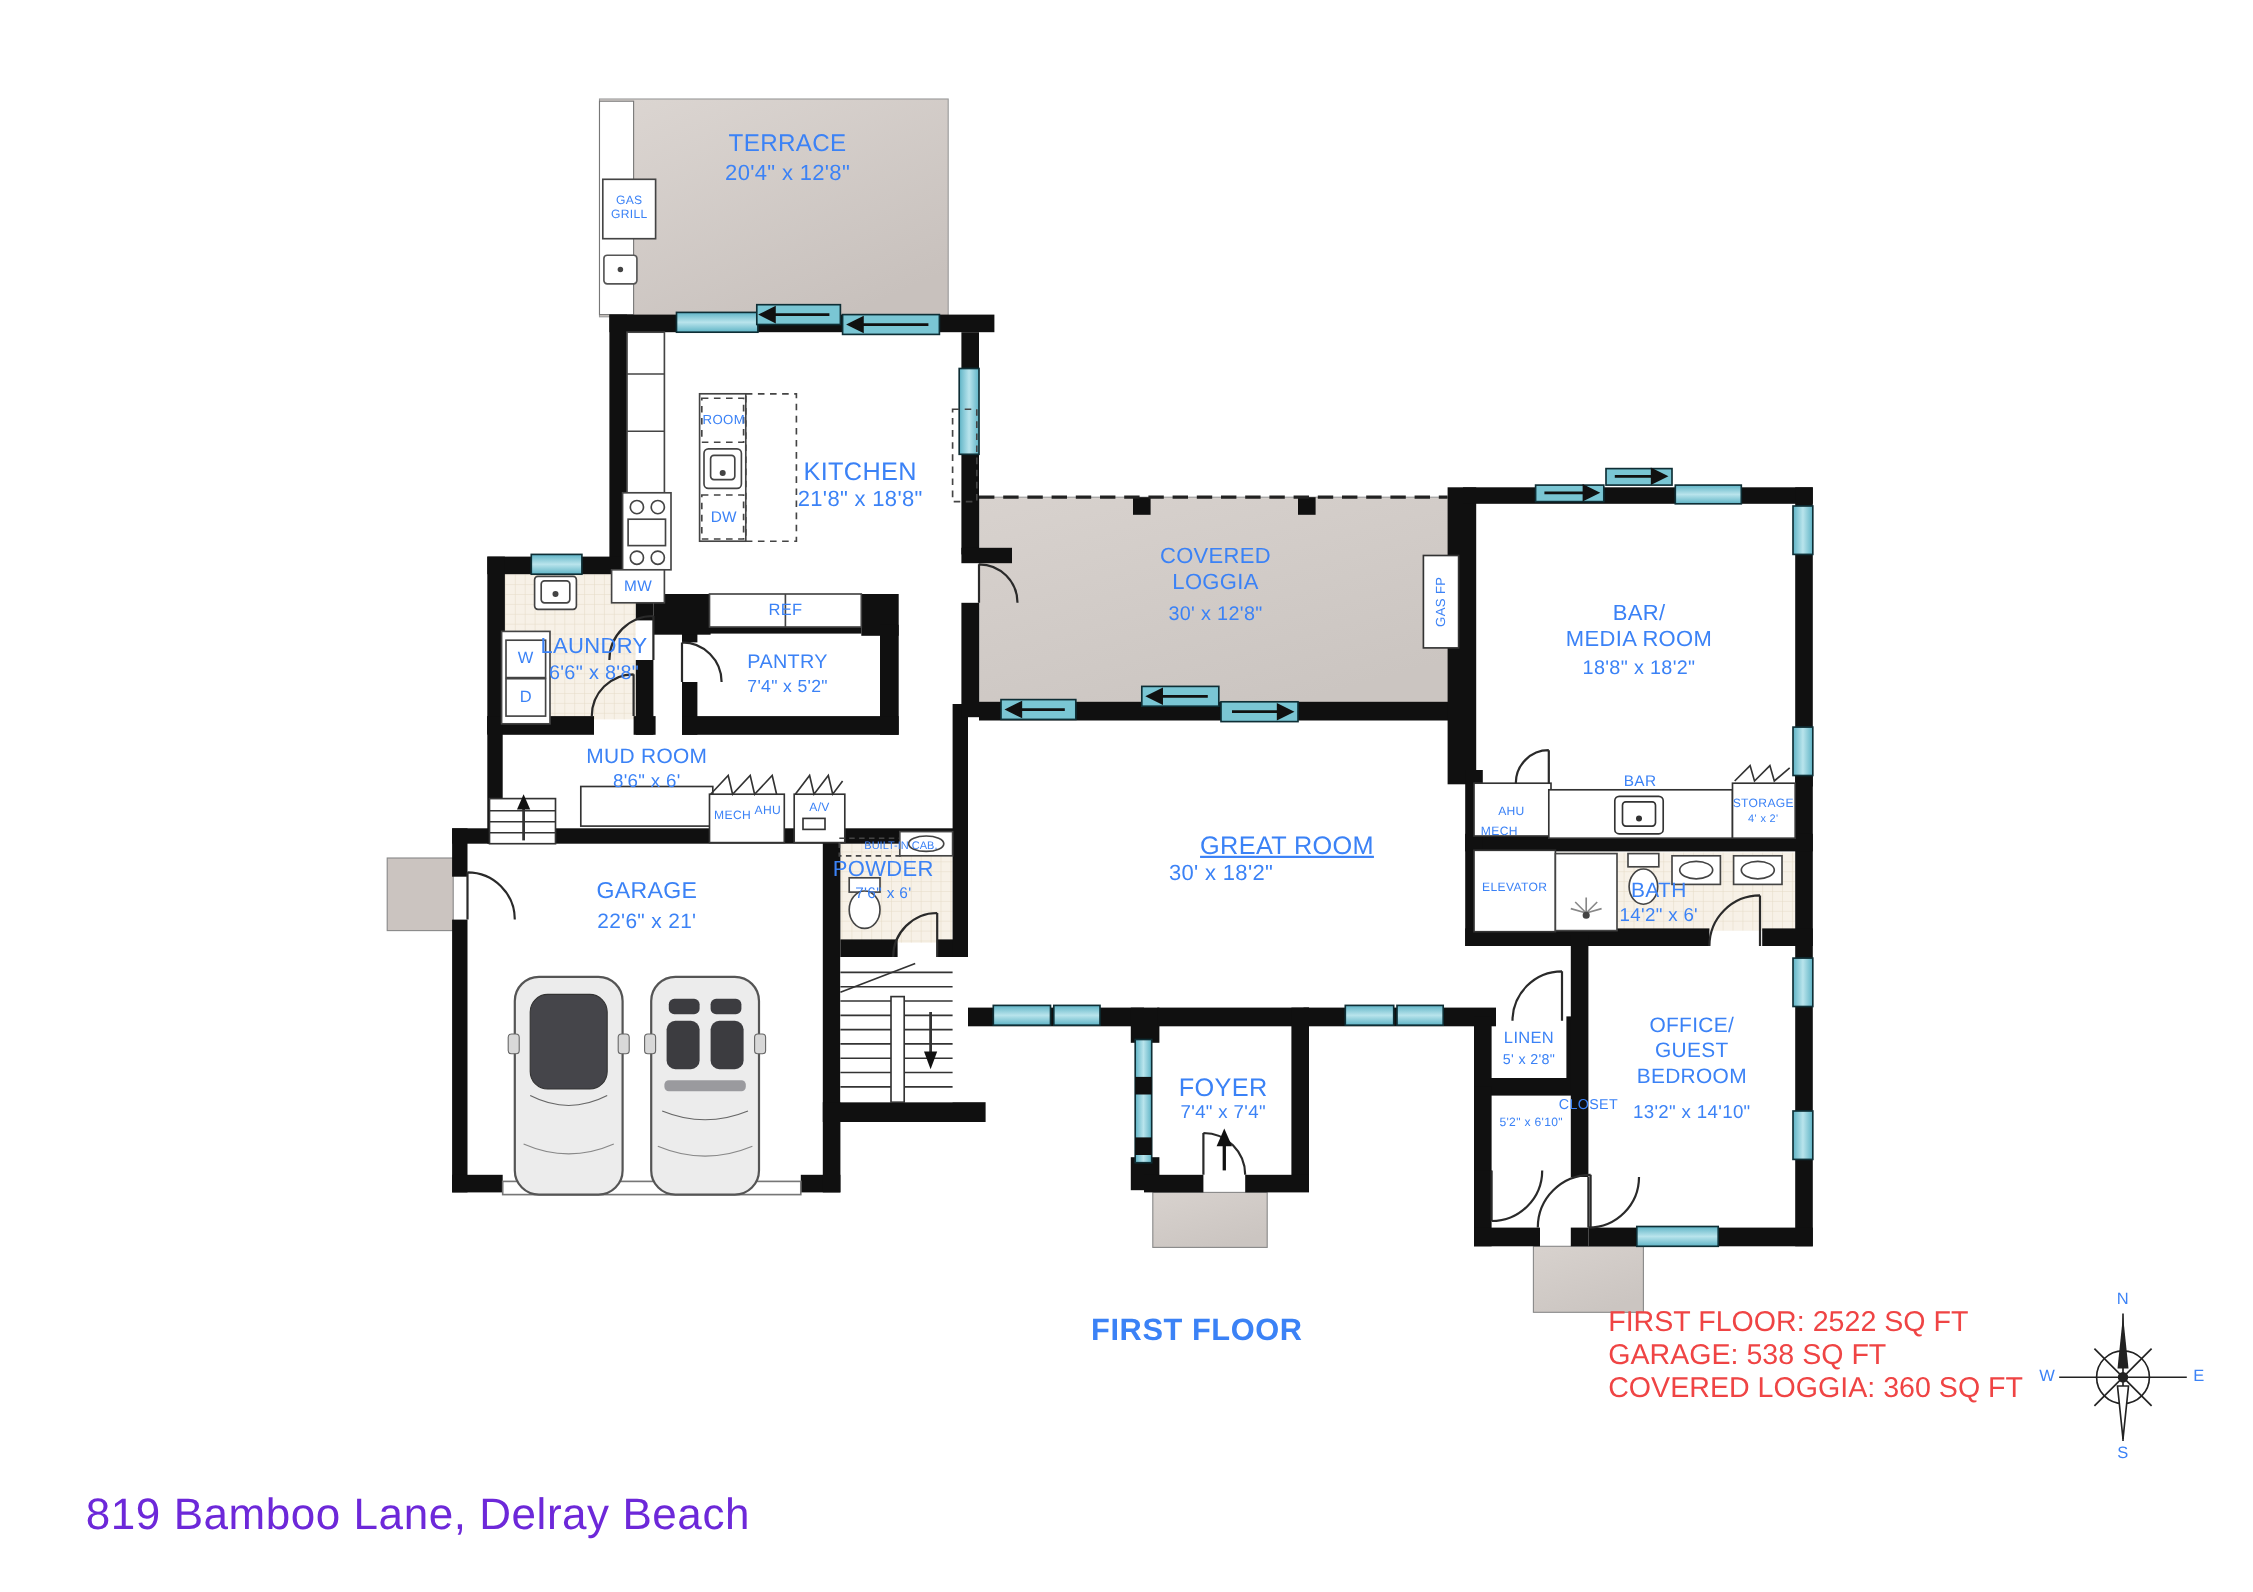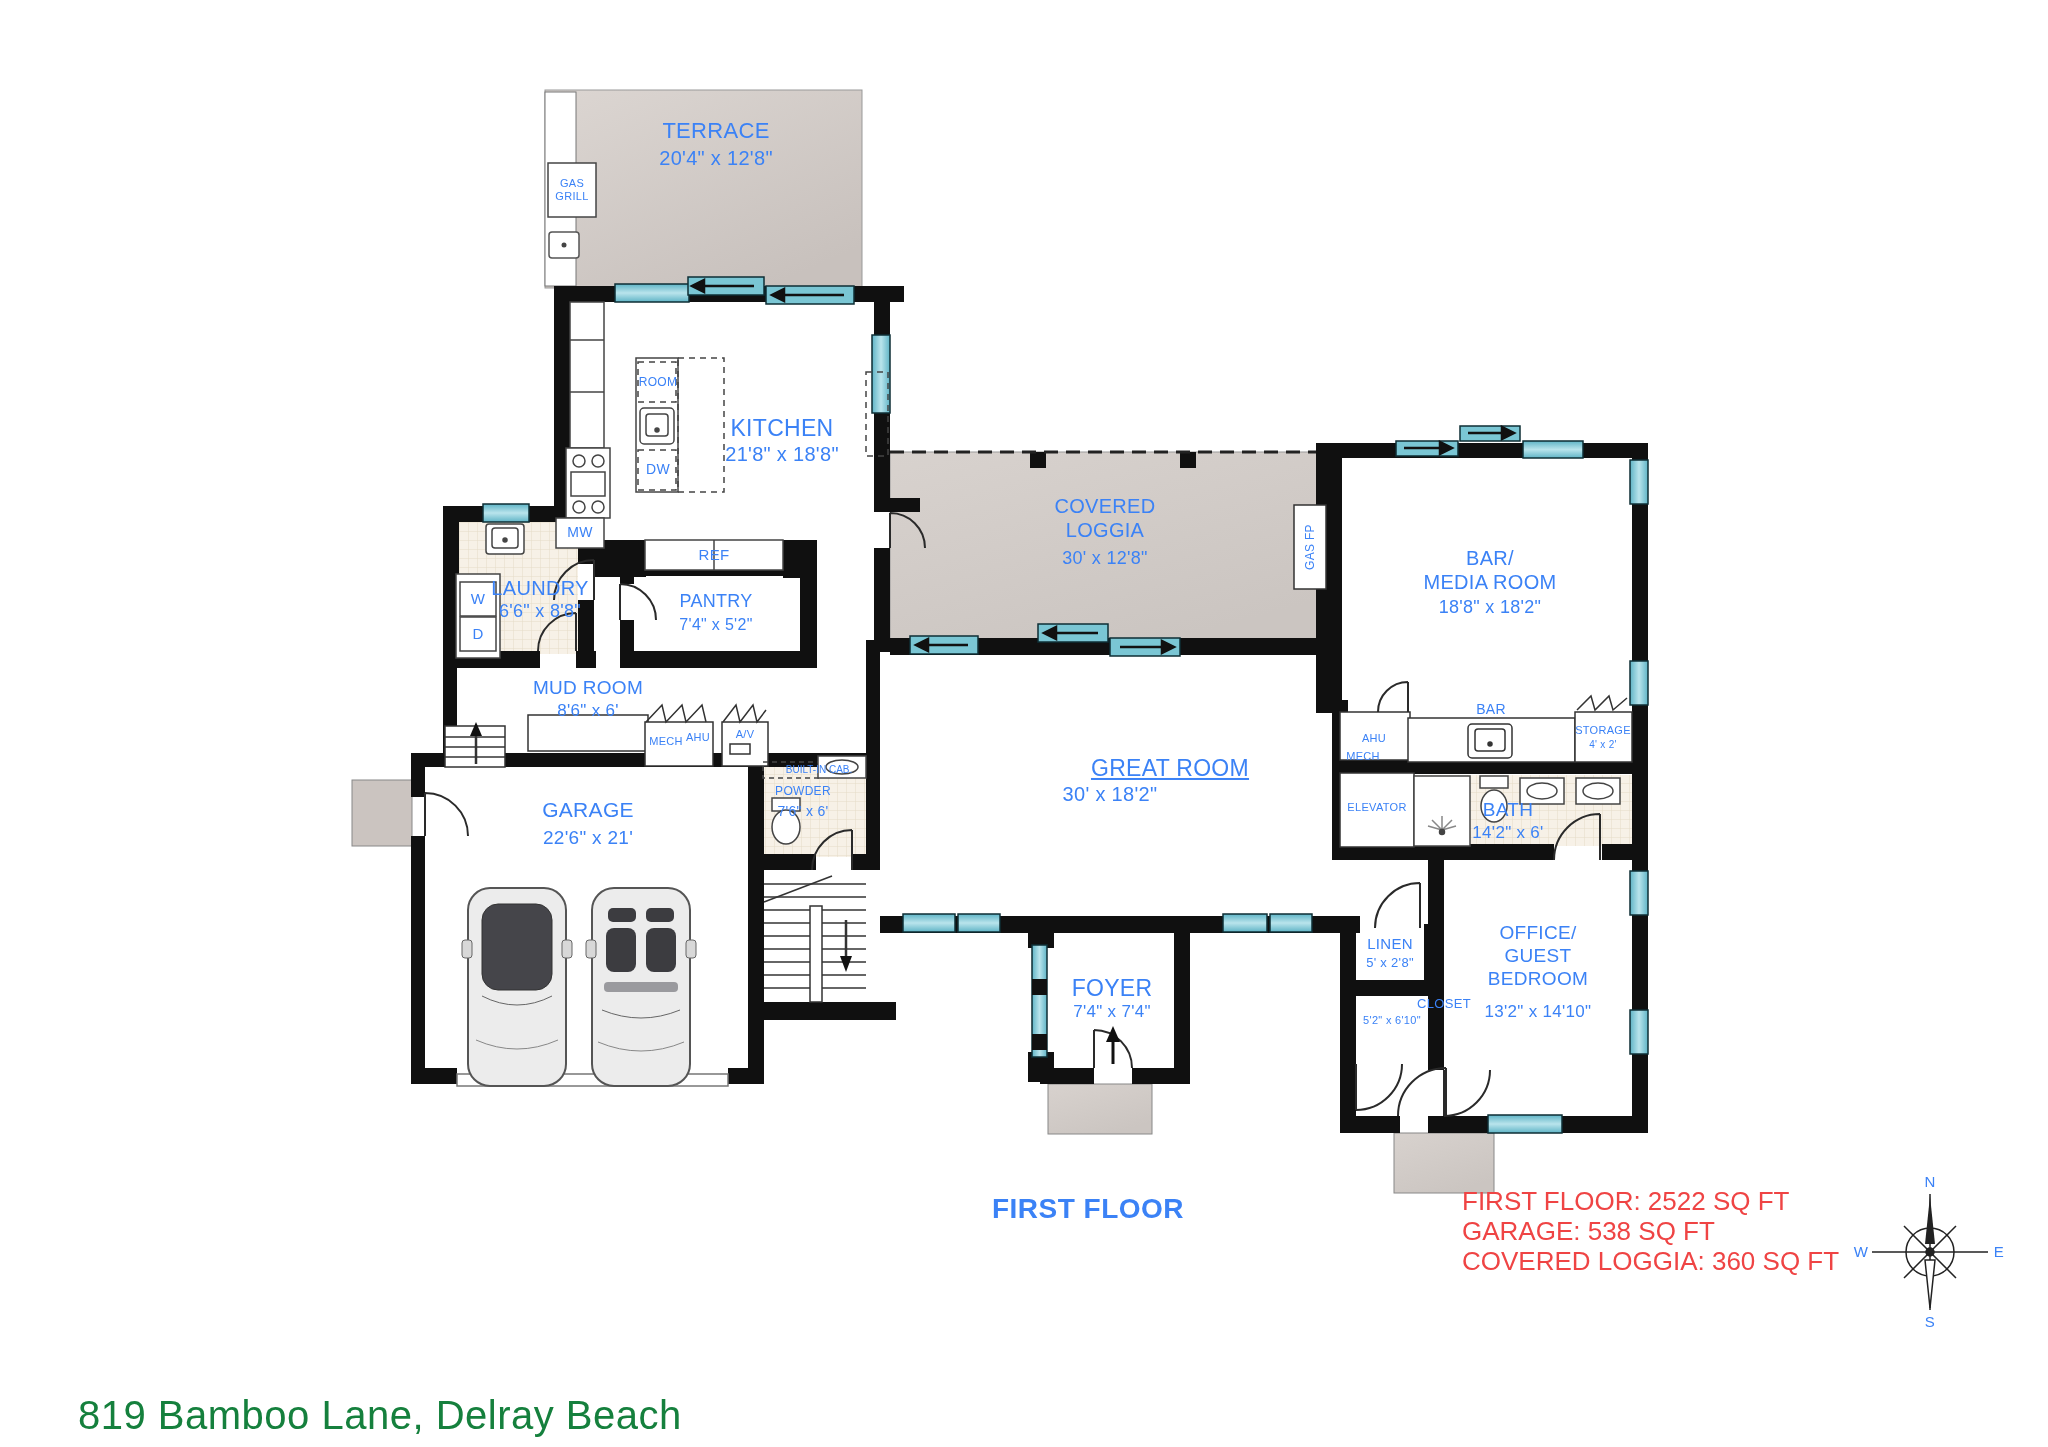--- a/index.html
+++ b/index.html
@@ -351,21 +351,21 @@
 <div class="lb" style="left:716px;top:602px;font-size:18px;">PANTRY</div>
 <div class="lb" style="left:716px;top:625px;font-size:16px;">7'4" x 5'2"</div>
 
 <div class="lb" style="left:588px;top:688px;font-size:19px;">MUD ROOM</div>
 <div class="lb" style="left:588px;top:711px;font-size:17px;">8'6" x 6'</div>
 <div class="lb" style="left:666px;top:742px;font-size:11px;">MECH</div>
 <div class="lb" style="left:698px;top:738px;font-size:11px;">AHU</div>
 <div class="lb" style="left:745px;top:735px;font-size:11px;">A/V</div>
 
 <div class="lb" style="left:791px;top:770px;font-size:10px;letter-spacing:0;margin-left:28px;">BUILT-IN CAB.</div>
-<div class="lb" style="left:803px;top:791px;font-size:12px;">POWDER</div>
+<div class="lb" style="left:803px;top:791px;font-size:20px;">POWDER</div>
 <div class="lb" style="left:803px;top:812px;font-size:14px;">7'6" x 6'</div>
 
 <div class="lb" style="left:1105px;top:518px;font-size:20px;">COVERED
 LOGGIA</div>
 <div class="lb" style="left:1105px;top:559px;font-size:18px;">30' x 12'8"</div>
 <div class="lb vert" style="left:1310px;top:547px;font-size:12px;">GAS FP</div>
 
 <div class="lb" style="left:1490px;top:570px;font-size:20px;">BAR/
 MEDIA ROOM</div>
 <div class="lb" style="left:1490px;top:608px;font-size:18px;">18'8" x 18'2"</div>
@@ -402,15 +402,15 @@
 <div class="lb" style="left:1999px;top:1252px;font-size:15px;">E</div>
 <div class="lb" style="left:1930px;top:1322px;font-size:15px;">S</div>
 <div class="lb" style="left:1861px;top:1252px;font-size:15px;">W</div>
 
 <div class="lb" style="left:1088px;top:1209px;font-size:28px;font-weight:700;letter-spacing:.5px;">FIRST FLOOR</div>
 
 <div class="tx" style="left:1462px;top:1186px;font-size:26px;">FIRST FLOOR: 2522 SQ FT</div>
 <div class="tx" style="left:1462px;top:1216px;font-size:26px;">GARAGE: 538 SQ FT</div>
 <div class="tx" style="left:1462px;top:1246px;font-size:26px;">COVERED LOGGIA: 360 SQ FT</div>
 
-<div class="tx" style="left:78px;top:1355px;font-size:40px;letter-spacing:.5px;color:#15803d;margin-top:38px;">819 Bamboo Lane, Delray Beach</div>
+<div class="tx" style="left:78px;top:1355px;font-size:40px;letter-spacing:.5px;color:#6d28d9;">819 Bamboo Lane, Delray Beach</div>
 
 </div>
 
 </body></html>

